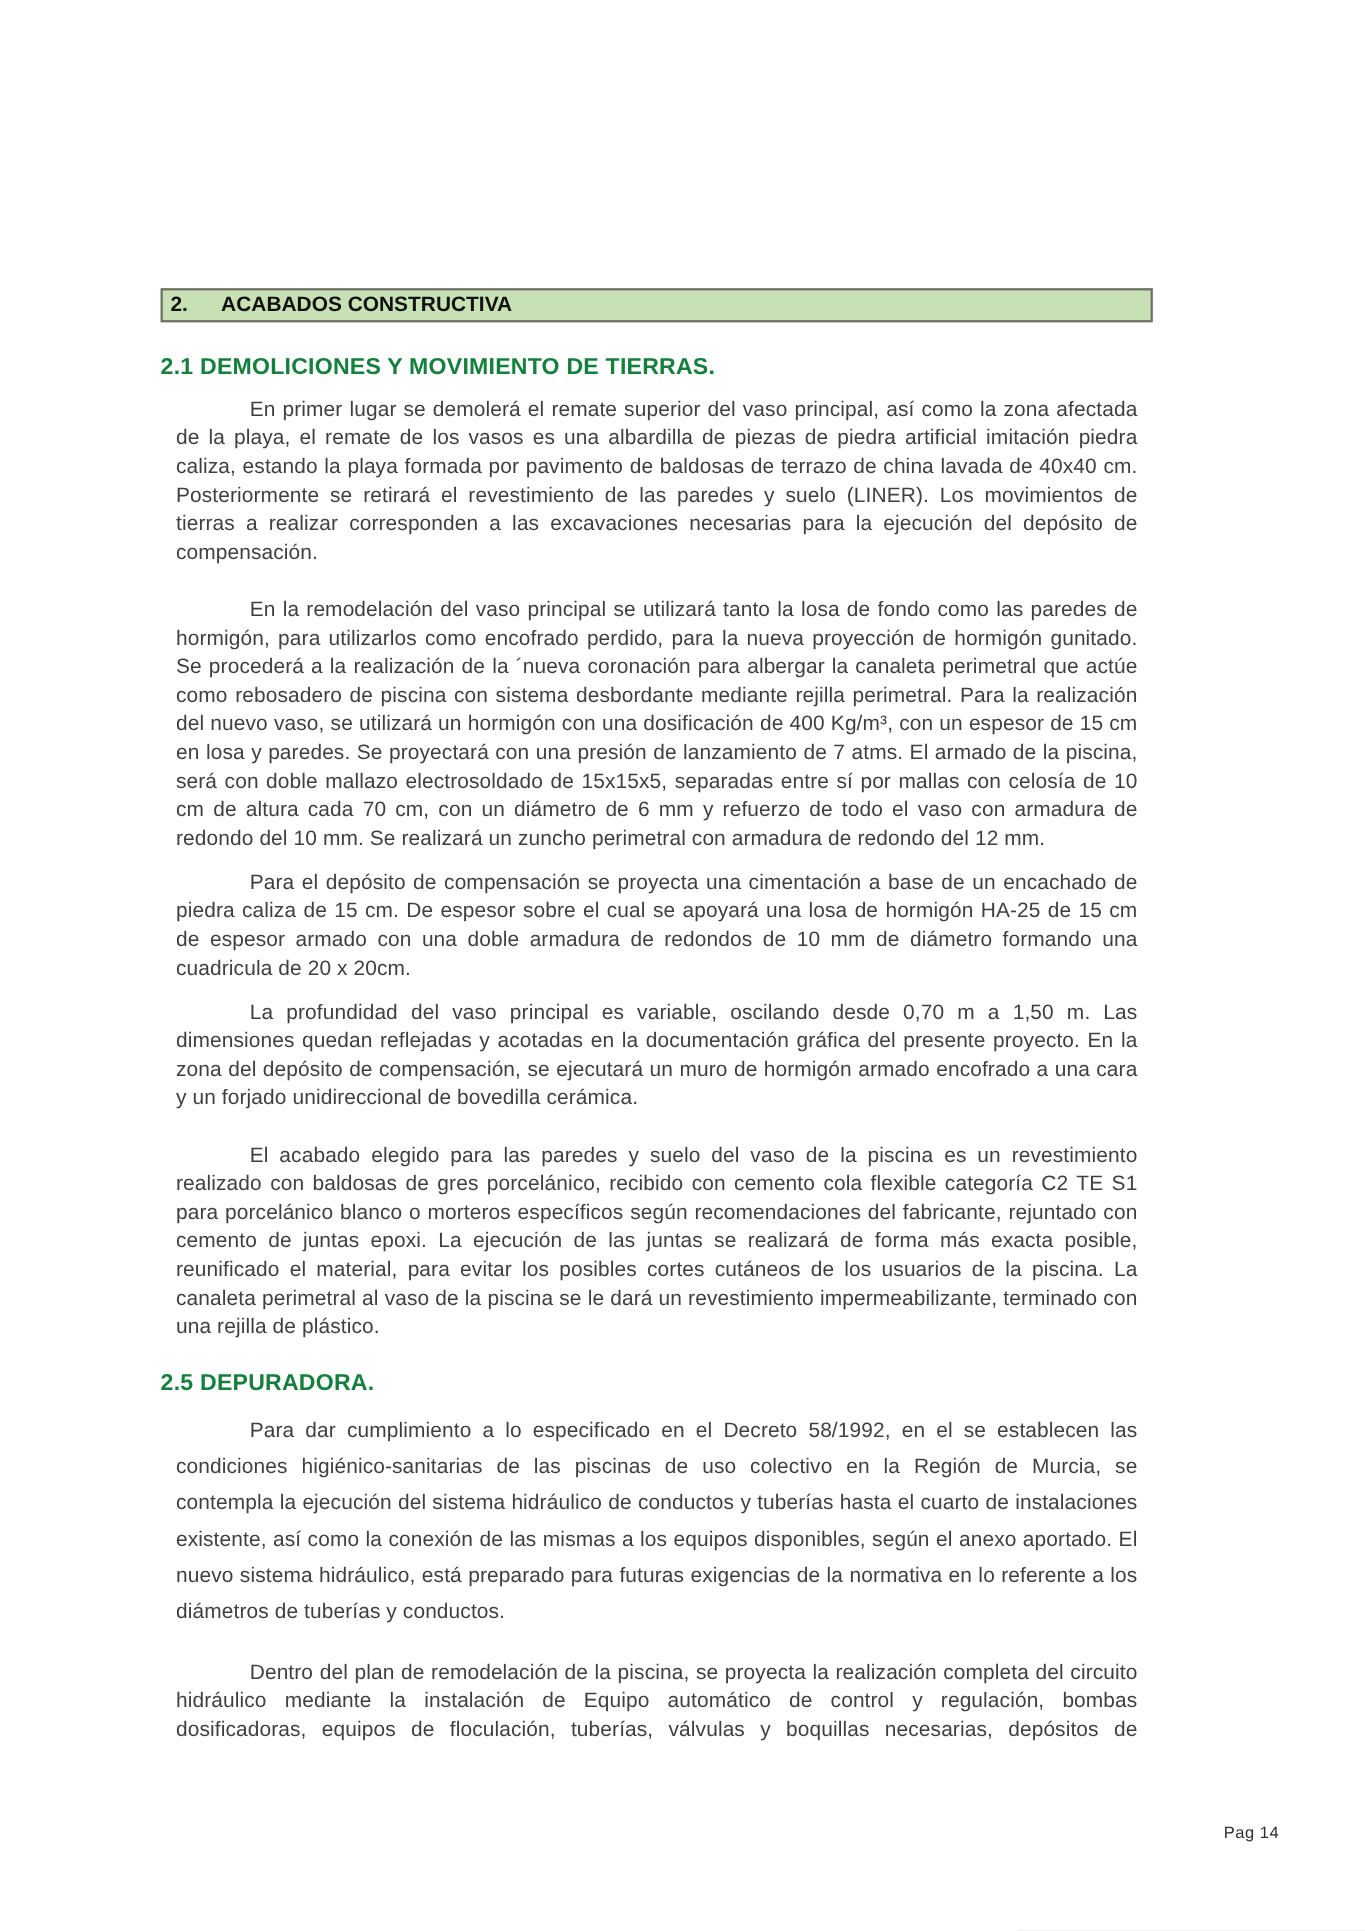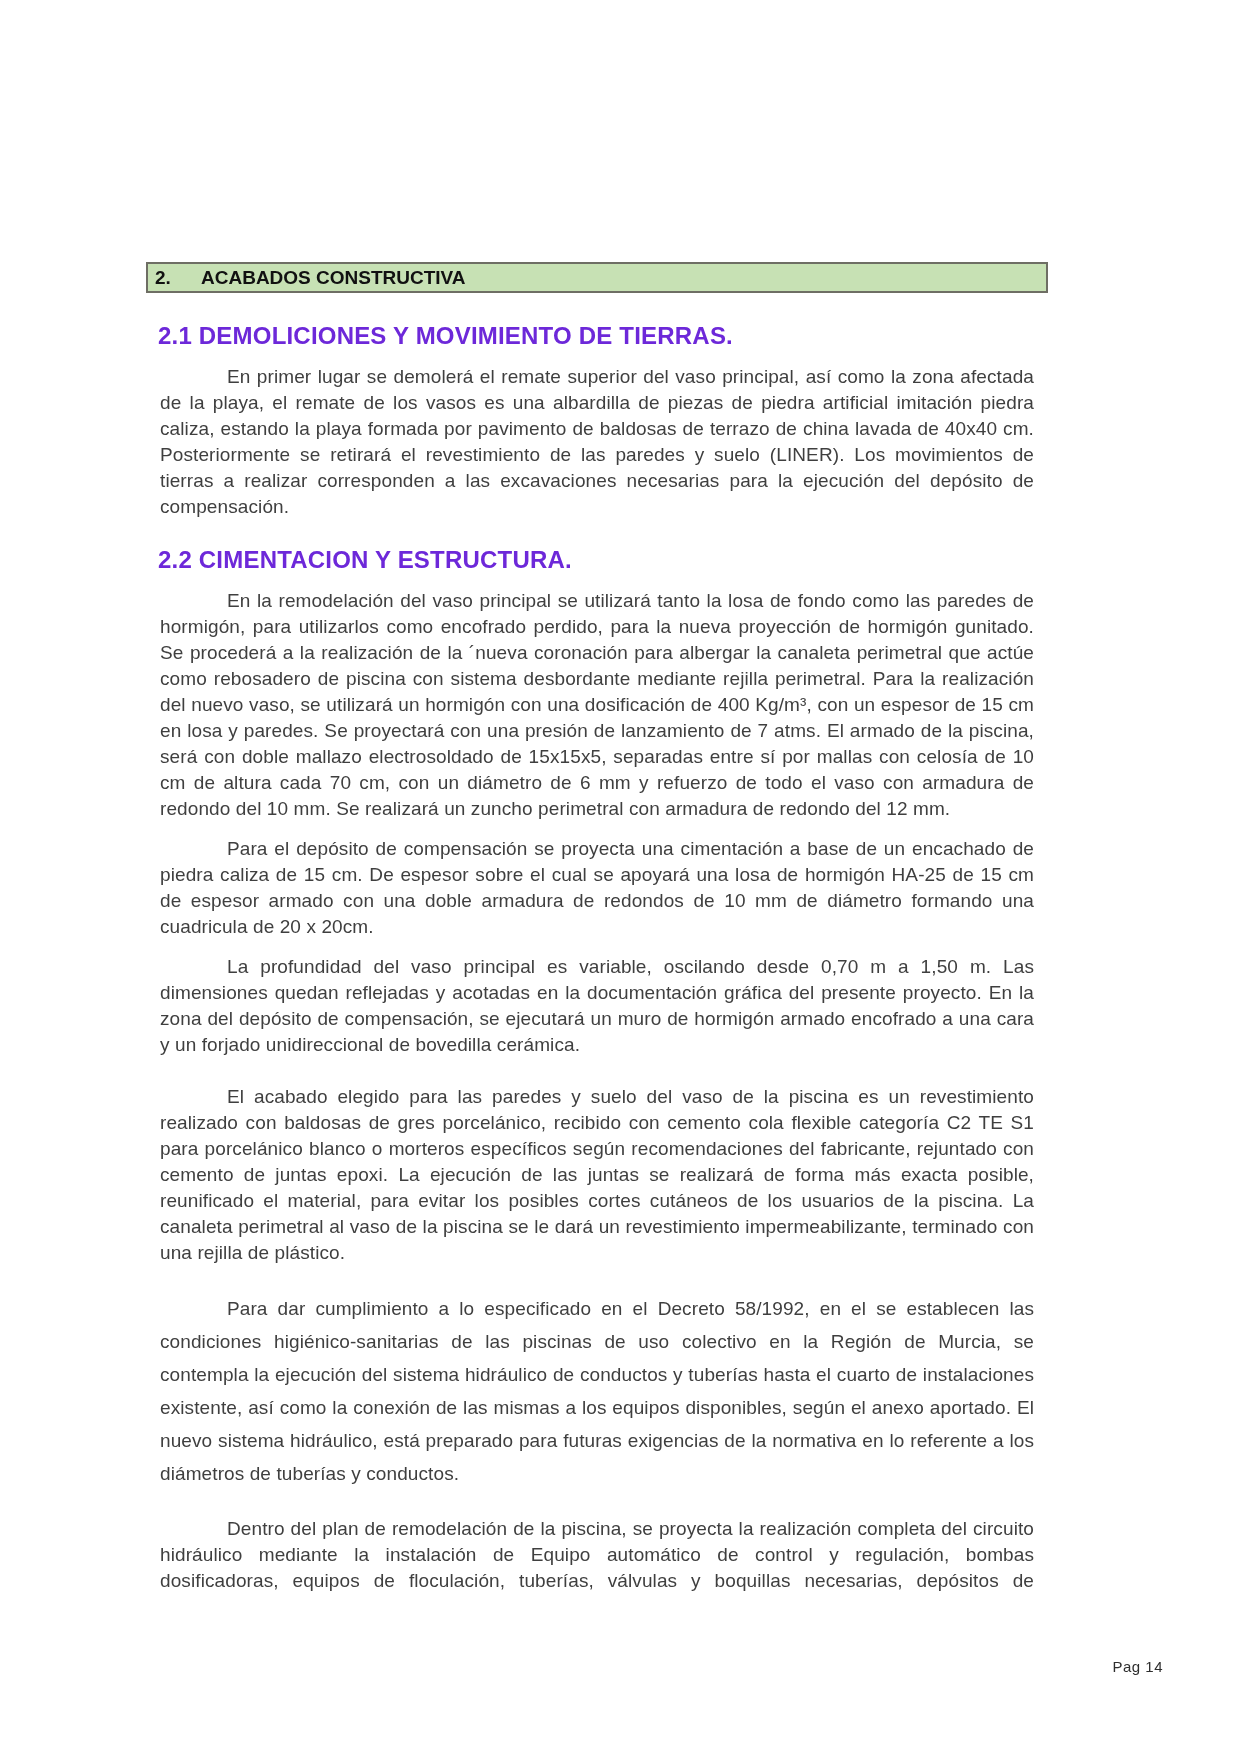--- a/index.html
+++ b/index.html
@@ -28,24 +28,24 @@
     padding-left:7px;
     font-size:19px;
     font-weight:bold;
     color:#111111;
     margin-bottom:29px;
   }
   .header-bar .h-num { width:46px; }
   section { margin-top:26px; }
   section:first-of-type { margin-top:0; }
   h3 {
-    margin:0 0 3px 12px;
-    font-size:24px;
+    margin:0 0 3px 0;
+    font-size:21px;
     font-weight:bold;
-    color:#6d28d9;
+    color:#15803d;
     letter-spacing:0.2px;
   }
   p {
     margin:14px;
     font-size:19px;
     line-height:26px;
     text-align:justify;
     text-indent:67px;
     letter-spacing:0.1px;
   }
@@ -70,31 +70,31 @@
       <span class="h-num">2.</span>
       <span class="h-title">ACABADOS CONSTRUCTIVA</span>
     </div>
 
     <section>
       <h3>2.1 DEMOLICIONES Y MOVIMIENTO DE TIERRAS.</h3>
       <p>En primer lugar se demolerá el remate superior del vaso principal, así como la zona afectada de la playa, el remate de los vasos es una albardilla de piezas de piedra artificial imitación piedra caliza, estando la playa formada por pavimento de baldosas de terrazo de china lavada de 40x40 cm. Posteriormente se retirará el revestimiento de las paredes y suelo (LINER). Los movimientos de tierras a realizar corresponden a las excavaciones necesarias para la ejecución del depósito de compensación.</p>
     </section>
 
     <section>
-      <h3>2.2 CIMENTACION Y ESTRUCTURA.</h3>
       <p>En la remodelación del vaso principal se utilizará tanto la losa de fondo como las paredes de hormigón, para utilizarlos como encofrado perdido, para la nueva proyección de hormigón gunitado. Se procederá a la realización de la ´nueva coronación para albergar la canaleta perimetral que actúe como rebosadero de piscina con sistema desbordante mediante rejilla perimetral. Para la realización del nuevo vaso, se utilizará un hormigón con una dosificación de 400 Kg/m³, con un espesor de 15 cm en losa y paredes. Se proyectará con una presión de lanzamiento de 7 atms. El armado de la piscina, será con doble mallazo electrosoldado de 15x15x5, separadas entre sí por mallas con celosía de 10 cm de altura cada 70 cm, con un diámetro de 6 mm y refuerzo de todo el vaso con armadura de redondo del 10 mm. Se realizará un zuncho perimetral con armadura de redondo del 12 mm.</p>
       <p>Para el depósito de compensación se proyecta una cimentación a base de un encachado de piedra caliza de 15 cm. De espesor sobre el cual se apoyará una losa de hormigón HA-25 de 15 cm de espesor armado con una doble armadura de redondos de 10 mm de diámetro formando una cuadricula de 20 x 20cm.</p>
       <p>La profundidad del vaso principal es variable, oscilando desde 0,70 m a 1,50 m. Las dimensiones quedan reflejadas y acotadas en la documentación gráfica del presente proyecto. En la zona del depósito de compensación, se ejecutará un muro de hormigón armado encofrado a una cara y un forjado unidireccional de bovedilla cerámica.</p>
     </section>
 
     <section>
       <p>El acabado elegido para las paredes y suelo del vaso de la piscina es un revestimiento realizado con baldosas de gres porcelánico, recibido con cemento cola flexible categoría C2 TE S1 para porcelánico blanco o morteros específicos según recomendaciones del fabricante, rejuntado con cemento de juntas epoxi. La ejecución de las juntas se realizará de forma más exacta posible, reunificado el material, para evitar los posibles cortes cutáneos de los usuarios de la piscina. La canaleta perimetral al vaso de la piscina se le dará un revestimiento impermeabilizante, terminado con una rejilla de plástico.</p>
     </section>
 
     <section>
+      <h3>2.5 DEPURADORA.</h3>
       <p class="spread">Para dar cumplimiento a lo especificado en el Decreto 58/1992, en el se establecen las condiciones higiénico-sanitarias de las piscinas de uso colectivo en la Región de Murcia, se contempla la ejecución del sistema hidráulico de conductos y tuberías hasta el cuarto de instalaciones existente, así como la conexión de las mismas a los equipos disponibles, según  el anexo aportado. El nuevo sistema hidráulico, está preparado para futuras exigencias de la normativa en lo referente a los diámetros de tuberías y conductos.</p>
     </section>
 
     <section>
       <p class="justify-last">Dentro del plan de remodelación de la piscina, se proyecta la realización completa del circuito hidráulico mediante la instalación de Equipo automático de control y regulación, bombas dosificadoras, equipos de floculación, tuberías, válvulas y boquillas necesarias, depósitos de</p>
     </section>
 
   </div>
 
   <div class="footer">Pag 14</div>

